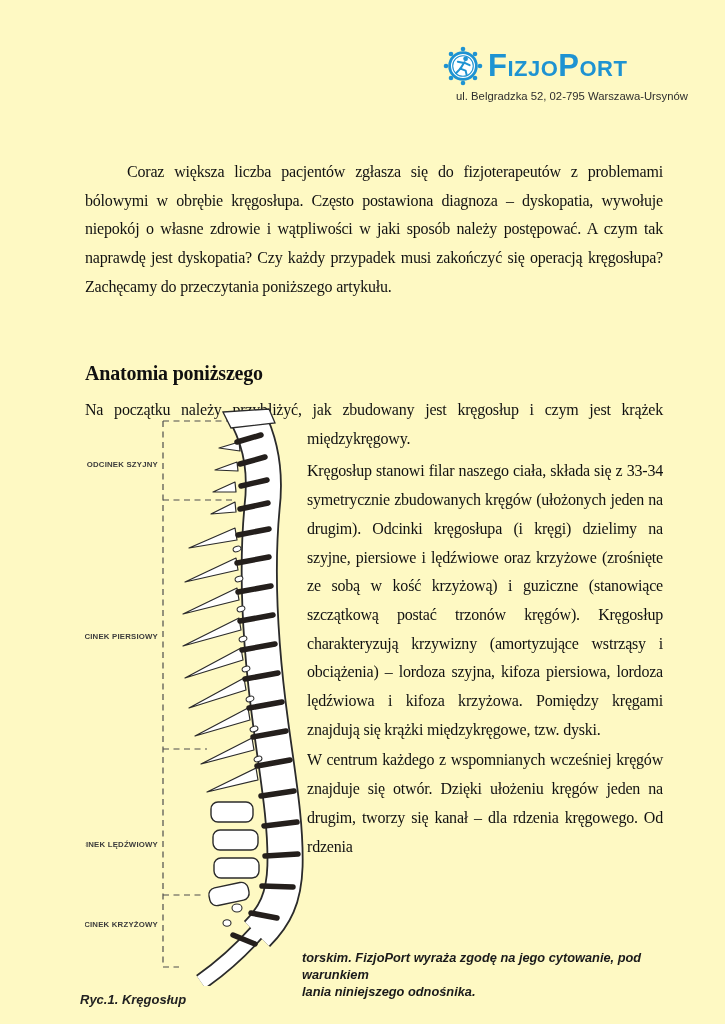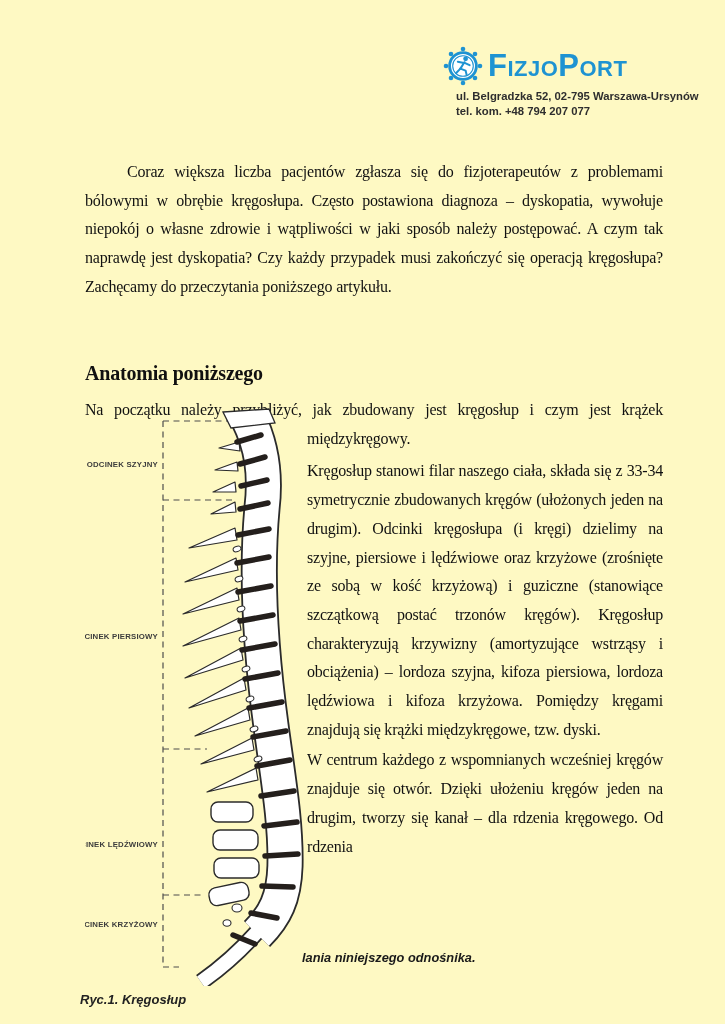--- a/index.html
+++ b/index.html
@@ -13,21 +13,21 @@
   .logo-row { display:flex; align-items:center; }
   .wheel { width:40px; height:40px; flex:0 0 auto; }
   .brand {
     font-family:"Liberation Sans", sans-serif;
     font-weight:bold; font-variant:small-caps;
     font-size:31px; line-height:31px; letter-spacing:0.5px;
     color:#1e93d2; margin-left:5px; margin-top:-2px;
   }
   .address {
     font-family:"Liberation Sans", sans-serif;
-    font-size:11.3px; line-height:15px; font-weight:700;
+    font-size:11.3px; line-height:15px; font-weight:400;
     color:#2e2e2e; margin-left:13px; margin-top:3px;
   }
   
   .intro {
     position:absolute; left:85px; top:158px; width:578px;
     font-size:16px; line-height:28.7px; letter-spacing:-0.2px;
     text-align:justify; text-indent:42px;
   }
   .heading {
     position:absolute; left:85px; top:362px;
@@ -89,21 +89,20 @@
             <path d="M21 17 L14.8 15.8"></path>
             <path d="M17.4 22.6 L22.6 24.6 L23.6 28.8"></path>
             <path d="M17.4 22.6 L13.2 27"></path>
           </g>
         </g>
       </svg>
       <div class="brand">FizjoPort</div>
     </div>
     <div class="address">
       <div>ul. Belgradzka 52, 02-795 Warszawa-Ursynów</div>
-      <div>tel. kom. +48 794 207 077</div>
     </div>
   </div>
 
   <div class="intro">Coraz większa liczba pacjentów zgłasza się do fizjoterapeutów z problemami bólowymi w obrębie kręgosłupa. Często postawiona diagnoza – dyskopatia, wywołuje niepokój o własne zdrowie i wątpliwości w jaki sposób należy postępować. A czym tak naprawdę jest dyskopatia? Czy każdy przypadek musi zakończyć się operacją kręgosłupa? Zachęcamy do przeczytania poniższego artykułu.</div>
 
   <div class="heading">Anatomia poniższego</div>
 
   <div class="body-flow">
     <p class="p-lead">Na początku należy przybliżyć, jak zbudowany jest kręgosłup i czym jest krążek międzykręgowy.</p>
     <p class="p-side p-anatomy">Kręgosłup stanowi filar naszego ciała, składa się z 33-34 symetrycznie zbudowanych kręgów (ułożonych jeden na drugim). Odcinki kręgosłupa (i kręgi) dzielimy na szyjne, piersiowe i lędźwiowe oraz krzyżowe (zrośnięte ze sobą w kość krzyżową) i guziczne (stanowiące szczątkową postać trzonów kręgów). Kręgosłup charakteryzują krzywizny (amortyzujące wstrząsy i obciążenia) – lordoza szyjna, kifoza piersiowa, lordoza lędźwiowa i kifoza krzyżowa. Pomiędzy kręgami znajdują się krążki międzykręgowe, tzw. dyski.</p>
@@ -195,16 +194,17 @@
       <g fill="#ffffff" stroke="#2b2b2b" stroke-width="1.1">
         <ellipse cx="152" cy="500" rx="5" ry="4"></ellipse>
         <ellipse cx="142" cy="515" rx="4" ry="3.2"></ellipse>
       </g>
     </svg>
   </div>
 
   <div class="fig-caption">Ryc.1.  Kręgosłup</div>
 
   <div class="footnote">
+    <div>torskim. FizjoPort wyraża zgodę na jego cytowanie, pod warunkiem</div>
     <div>lania niniejszego odnośnika.</div>
   </div>
 
 </div>
 
 </body></html>

